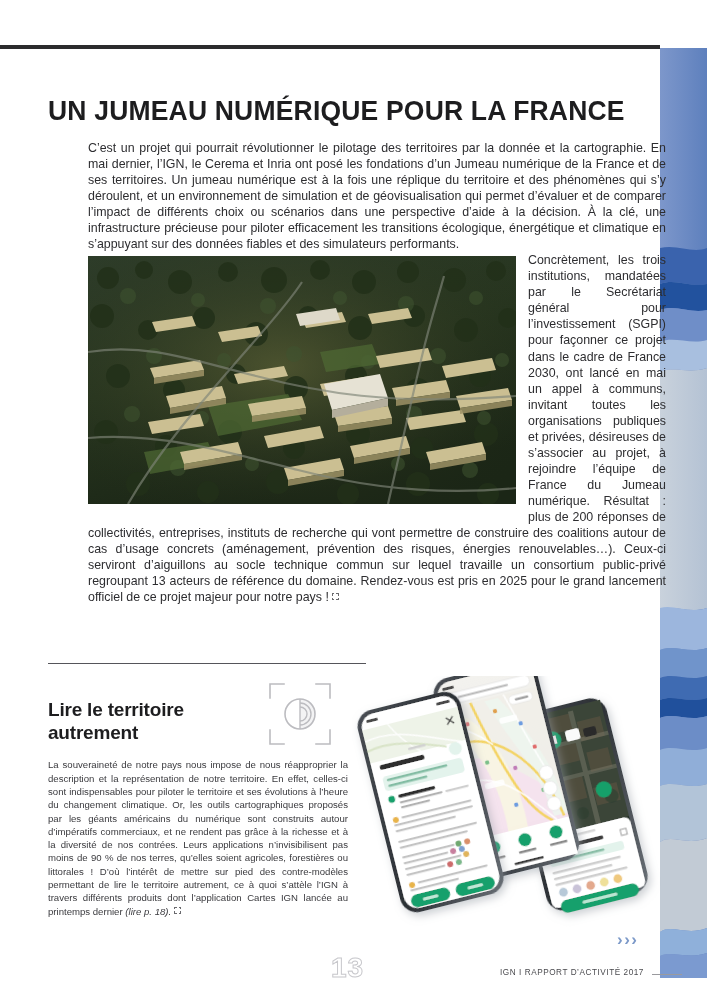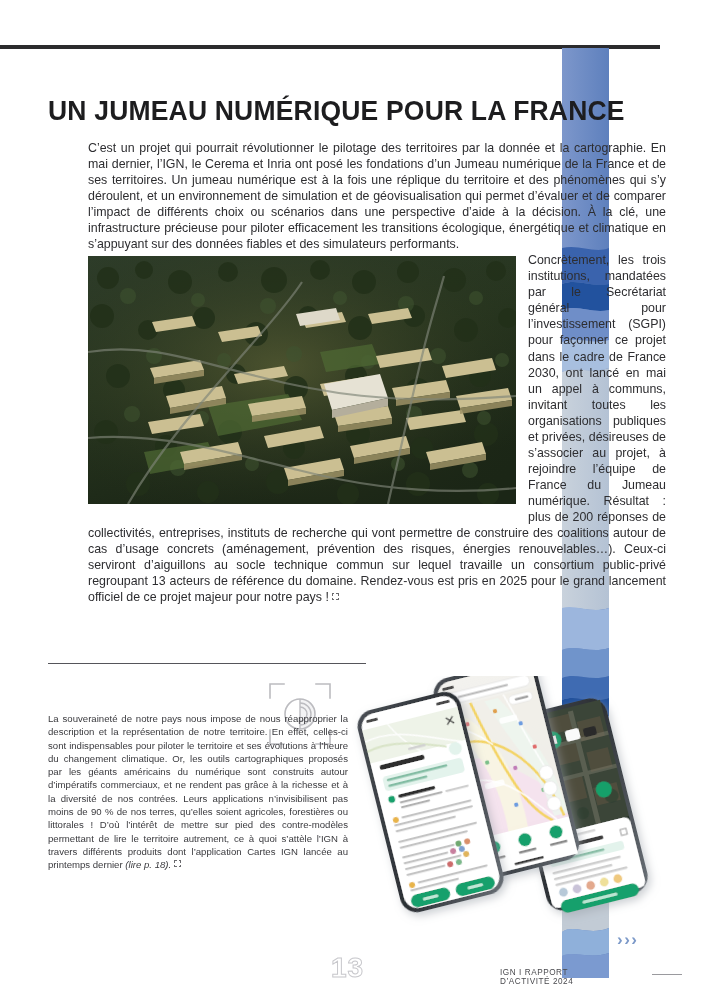--- a/index.html
+++ b/index.html
@@ -4,21 +4,21 @@
 <style>
   * { box-sizing: border-box; margin: 0; padding: 0; }
   html, body {
     width: 707px; height: 1000px;
     background: #ffffff;
     font-family: "Liberation Sans", sans-serif;
     overflow: hidden;
   }
   .page {
     position: relative;
-    width: 609px; height: 1000px;
+    width: 707px; height: 1000px;
     background: #ffffff;
   }
 
   
   .top-rule {
     position: absolute;
     left: 0; top: 45px;
     width: 660px; height: 4px;
     background: #2b2b2d;
   }
@@ -370,20 +370,24 @@
       </g>
       <circle cx="32" cy="32" r="15" fill="none" stroke="#bcbcc0" stroke-width="1.6"></circle>
       <path d="M32,17 A15,15 0 0,1 32,47 Z" fill="#bcbcc0" opacity="0.18"></path>
       <path d="M32,17 L32,47" stroke="#bcbcc0" stroke-width="1.4"></path>
       <path d="M32,21 A11,11 0 0,1 32,43" fill="none" stroke="#bcbcc0" stroke-width="1.4"></path>
       <path d="M32,25 A7,7 0 0,1 32,39" fill="none" stroke="#bcbcc0" stroke-width="1.4"></path>
     </svg>
   </div>
 
   <div class="lower">
+    <h2 class="sub-headline">
+      <span>Lire le territoire</span><br>
+      <span>autrement</span>
+    </h2>
     <div class="lower-text"><span>La souveraineté de notre pays nous impose de nous réapproprier la description et la représentation de notre territoire. En effet, celles-ci sont indispensables pour piloter le territoire et ses évolutions à l’heure du changement climatique. Or, les outils cartographiques proposés par les géants américains du numérique sont construits autour d’impératifs commerciaux, et ne rendent pas grâce à la richesse et à la diversité de nos contrées. Leurs applications n’invisibilisent pas moins de 90 % de nos terres, qu’elles soient agricoles, forestières ou littorales ! D’où l’intérêt de mettre sur pied des contre-modèles permettant de lire le territoire autrement, ce à quoi s’attèle l’IGN à travers différents produits dont l’application Cartes IGN lancée au printemps dernier </span><i>(lire p. 18).</i><span class="endmark"></span></div>
   </div>
 
   <div class="phones">
     <svg width="310" height="270" viewBox="0 0 310 270">
       <defs>
         <linearGradient id="bezel" x1="0" y1="0" x2="1" y2="1">
           <stop offset="0" stop-color="#4a4f55"></stop>
             <stop offset="0.5" stop-color="#2b2f34"></stop>
             <stop offset="1" stop-color="#6a7077"></stop>
@@ -586,16 +590,16 @@
         <rect x="22" y="195" width="16" height="3" rx="1.5" fill="#bfe7d6"></rect>
         <rect x="56" y="190" width="40" height="13" rx="6.5" fill="#13a06c"></rect>
         <rect x="68" y="195" width="16" height="3" rx="1.5" fill="#bfe7d6"></rect>
       </g>
     </svg>
   </div>
 
   <div class="chevrons">›››</div>
 
   <div class="page-number">13</div>
-  <div class="footer-text">IGN  I  RAPPORT D’ACTIVITÉ 2024</div>
+  <div class="footer-text">IGN  I  RAPPORT D’ACTIVITÉ 2017</div>
   <div class="footer-rule"></div>
 
 </div>
 
 </body></html>

